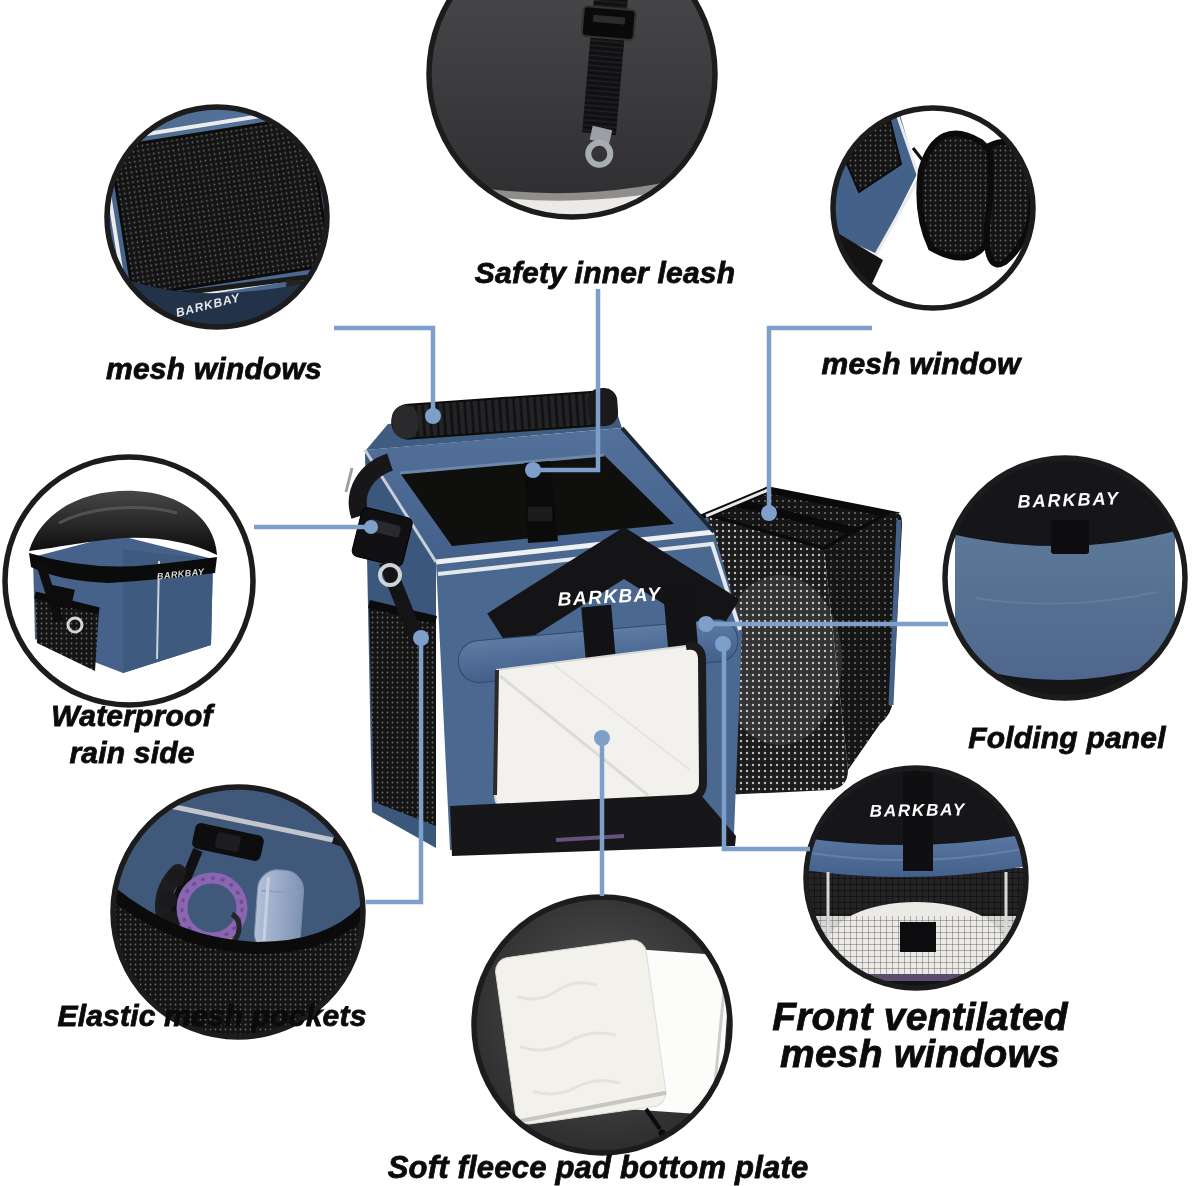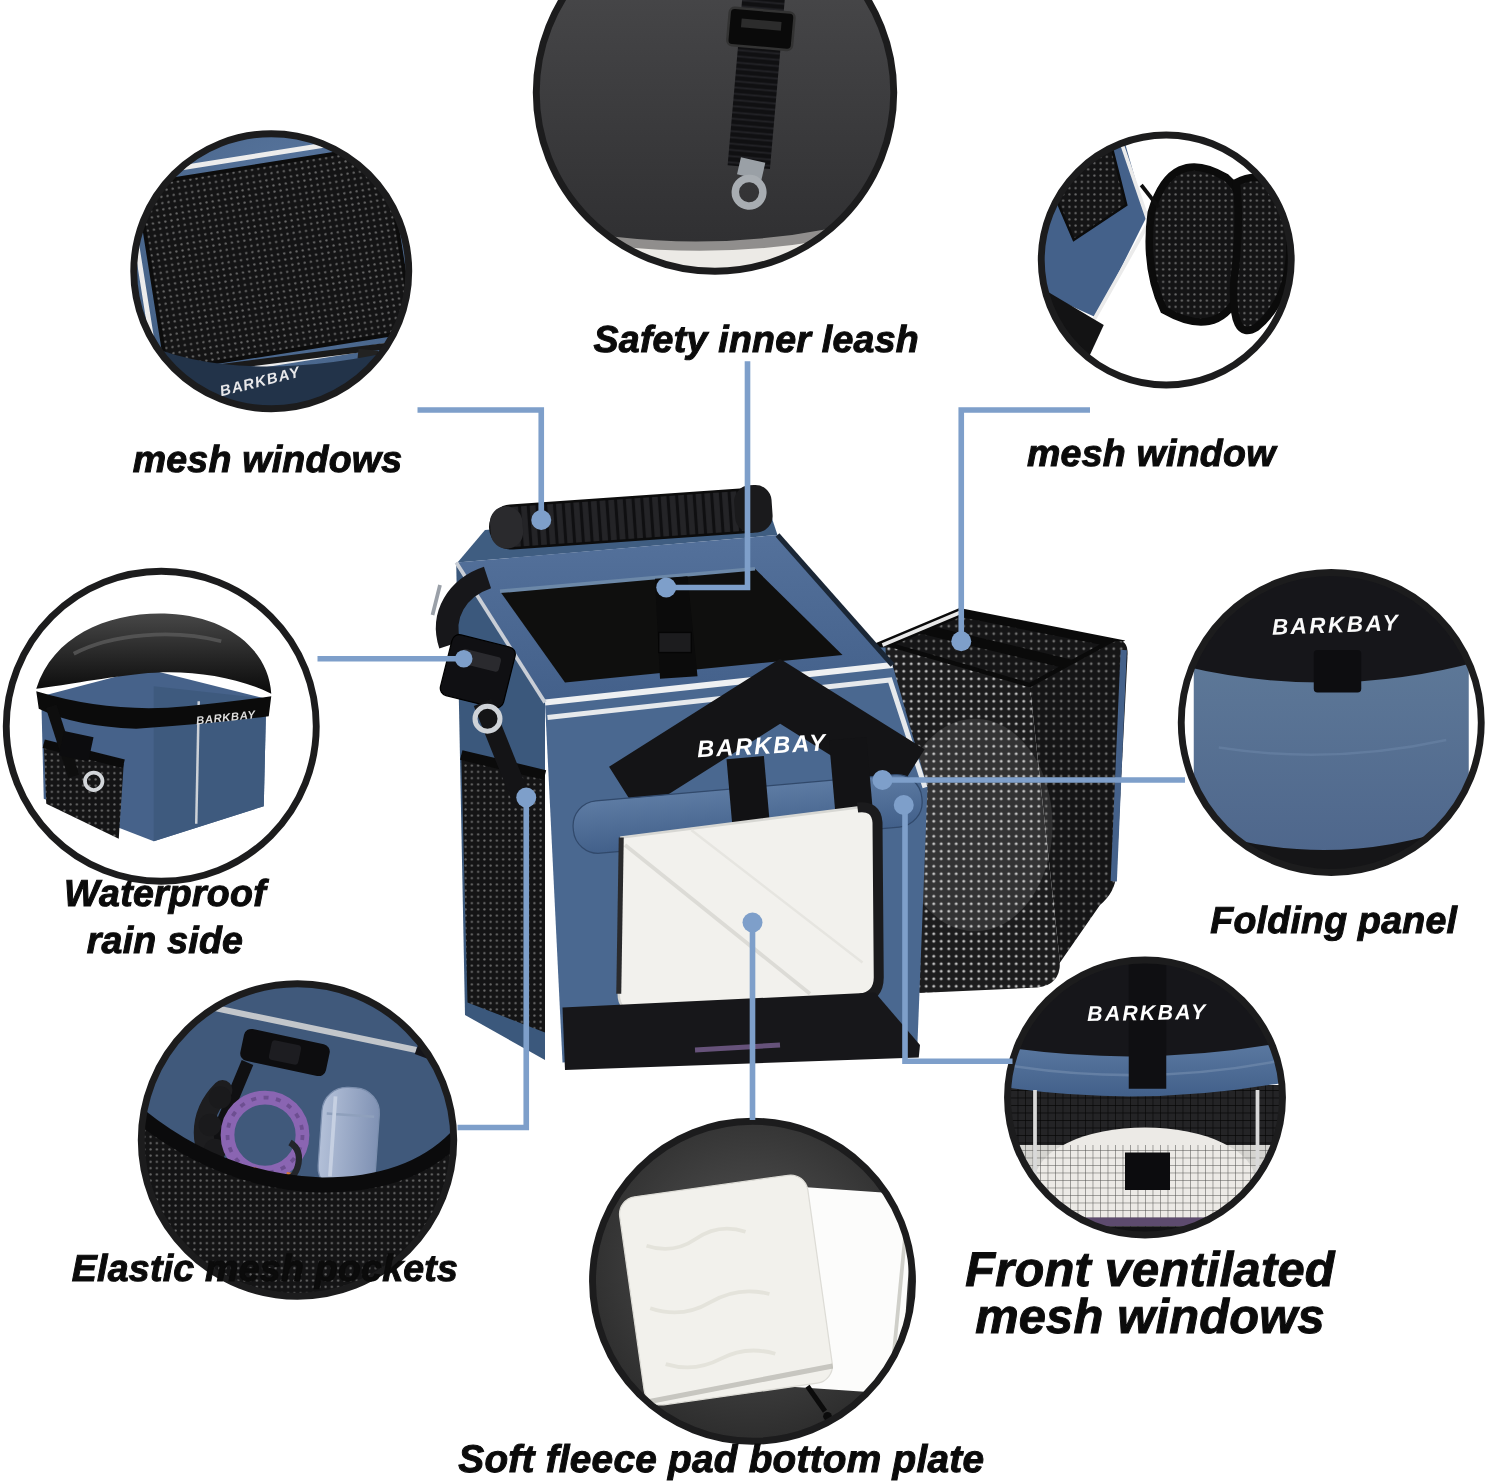--- a/index.html
+++ b/index.html
@@ -413,17 +413,17 @@
 
   <div class="label" style="left:212px;top:1015px;text-align:right;">
     <div>Elastic mesh pockets</div>
   </div>
 
   <div class="label small2" style="left:920px;top:1035px;">
     <div>Front ventilated</div>
     <div>mesh windows</div>
   </div>
 
-  <div class="label big" style="left:577px;top:1167px;">
+  <div class="label big" style="left:598px;top:1167px;">
     <div>Soft fleece pad bottom plate</div>
   </div>
 
 </div>
 
 </body></html>

